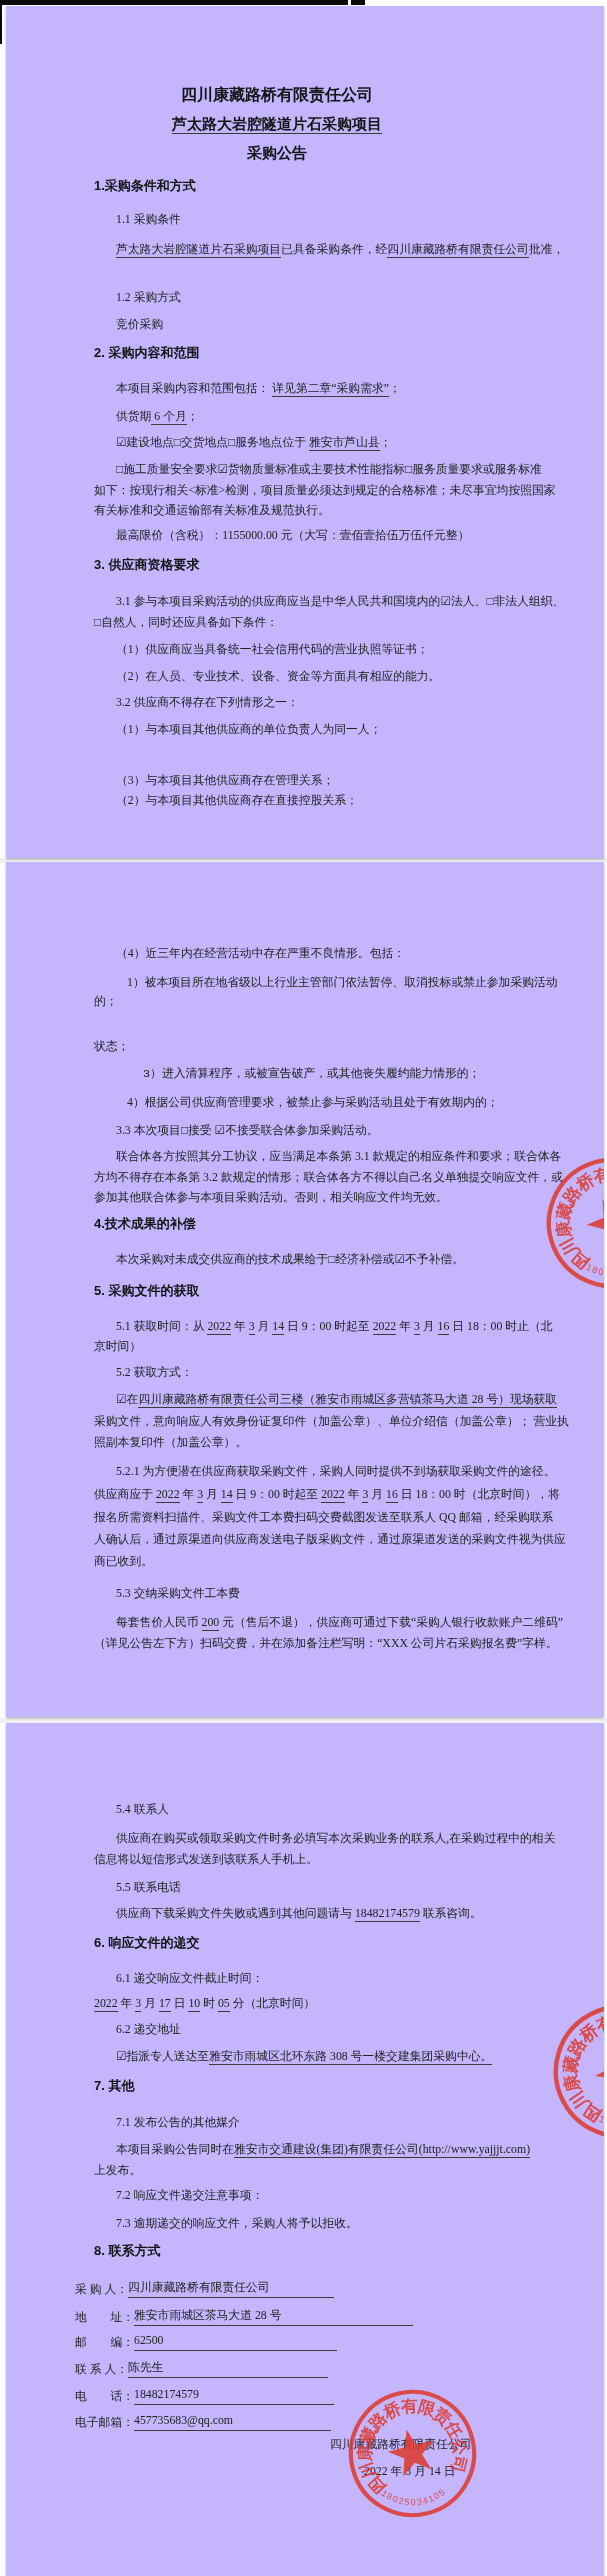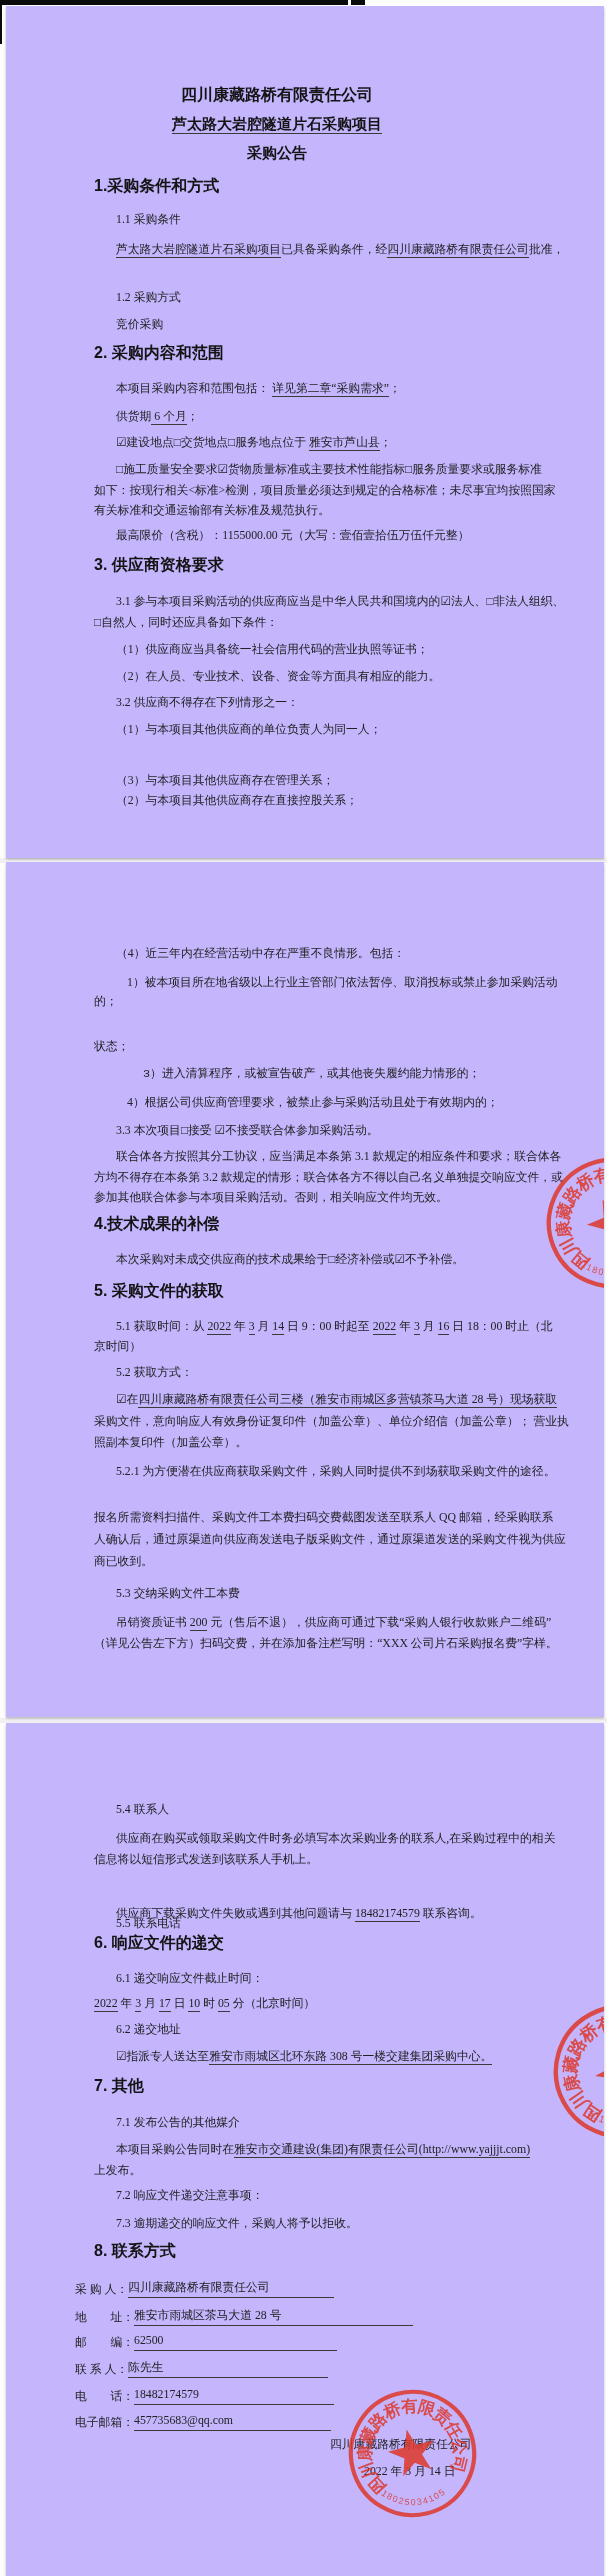--- a/index.html
+++ b/index.html
@@ -7,21 +7,21 @@
        font-family:"Liberation Serif","DejaVu Serif",serif;}
   .edge{position:absolute;background:#0a0a0a;}
   .page{position:absolute;left:6px;width:598px;background:#c4b5fd;overflow:hidden;
         box-shadow:0 1.5px 2.3px rgba(0,0,0,.28);}
   .gap{position:absolute;left:0;width:607px;background:#f1eff2;}
   .line{position:absolute;white-space:nowrap;font-size:11.8px;line-height:16.7px;color:#222;}
   .st-title1,.st-title2,.st-title3,.st-h{font-family:"Liberation Sans","DejaVu Sans",sans-serif;font-weight:700;color:#141414;}
   .st-title1{font-size:16px;left:0;width:542px;text-align:center;}
   .st-title2{font-size:15px;left:0;width:542px;text-align:center;}
   .st-title3{font-size:15px;left:0;width:542px;text-align:center;}
-  .st-h{font-size:16px;}
+  .st-h{font-size:13px;}
   .u{border-bottom:0.8px solid #3a3a3a;padding-bottom:0.8px;}
   .st-title2 .u{border-bottom-width:1.5px;}
   .w{display:inline-block;border-bottom:0.8px solid #3a3a3a;padding-bottom:0.8px;vertical-align:bottom;}
   .stamp{position:absolute;pointer-events:none;}
 </style>
 </head>
 <body>
 
 <div id="doc">
   <div class="edge" style="left:0;top:0;width:348px;height:5.3px;"></div>
@@ -71,44 +71,45 @@
       <div class="line st-h" style="top: 354px; left: 88px;"><span>4.技术成果的补偿</span></div>
       <div class="line st-indent" style="top: 389px; left: 110px;"><span>本次采购对未成交供应商的技术成果给于□经济补偿或☑不予补偿。</span></div>
       <div class="line st-h" style="top: 421px; left: 88px;"><span>5. 采购文件的获取</span></div>
       <div class="line st-sub" style="top: 456px; left: 110px;"><span>5.1 获取时间：从 </span><span class="u">2022</span><span> 年 </span><span class="u">3</span><span> 月 </span><span class="u">14</span><span> 日 9：00 时起至 </span><span class="u">2022</span><span> 年 </span><span class="u">3</span><span> 月 </span><span class="u">16</span><span> 日 18：00 时止（北</span></div>
       <div class="line st-body" style="top: 476px; left: 88px;"><span>京时间）</span></div>
       <div class="line st-sub" style="top: 502px; left: 110px;"><span>5.2 获取方式：</span></div>
       <div class="line st-indent" style="top: 529px; left: 110px;"><span>☑在</span><span class="u">四川康藏路桥有限责任公司三楼（雅安市雨城区多营镇茶马大道 28 号）现场获取</span></div>
       <div class="line st-body" style="top: 551px; left: 88px;"><span>采购文件，意向响应人有效身份证复印件（加盖公章）、单位介绍信（加盖公章）； 营业执</span></div>
       <div class="line st-body" style="top: 572px; left: 88px;"><span>照副本复印件（加盖公章）。</span></div>
       <div class="line st-sub" style="top: 601px; left: 110px;"><span>5.2.1 为方便潜在供应商获取采购文件，采购人同时提供不到场获取采购文件的途径。</span></div>
+      <div class="line st-body" style="top: 624px; left: 88px;"><span>供应商应于 </span><span class="u">2022</span><span> 年 </span><span class="u">3</span><span> 月 </span><span class="u">14</span><span> 日 9：00 时起至 </span><span class="u">2022</span><span> 年 </span><span class="u">3</span><span> 月 </span><span class="u">16</span><span> 日 18：00 时（北京时间），将</span></div>
       <div class="line st-body" style="top: 647px; left: 88px;"><span>报名所需资料扫描件、采购文件工本费扫码交费截图发送至联系人 QQ 邮箱，经采购联系</span></div>
       <div class="line st-body" style="top: 669px; left: 88px;"><span>人确认后，通过原渠道向供应商发送电子版采购文件，通过原渠道发送的采购文件视为供应</span></div>
       <div class="line st-body" style="top: 691px; left: 88px;"><span>商已收到。</span></div>
       <div class="line st-sub" style="top: 723px; left: 110px;"><span>5.3 交纳采购文件工本费</span></div>
-      <div class="line st-indent" style="top: 752px; left: 110px;"><span>吊销资质证书 </span><span class="u">200</span><span> 元（售后不退），供应商可通过下载“采购人银行收款账户二维码”</span></div>
+      <div class="line st-indent" style="top: 752px; left: 110px;"><span>每套售价人民币 </span><span class="u">200</span><span> 元（售后不退），供应商可通过下载“采购人银行收款账户二维码”</span></div>
       <div class="line st-body" style="top: 773px; left: 88px;"><span>（详见公告左下方）扫码交费，并在添加备注栏写明：“XXX 公司片石采购报名费”字样。</span></div>
       <div class="stamp" style="left: 533px; top: 288px; width: 146px; height: 146px;"><svg width="146" height="146" viewBox="0 0 192 192" style="opacity:.86">
           <g transform="rotate(-22 96 96)" fill="#de392b">
             <circle cx="96" cy="96" r="83" fill="none" stroke="#de392b" stroke-width="5.644"></circle>
             <polygon points="96.00,62.80 103.56,85.59 127.58,85.74 108.24,99.98 115.51,122.86 96.00,108.86 76.49,122.86 83.76,99.98 64.42,85.74 88.44,85.59"></polygon>
             <defs>
               <path id="tp0" d="M 56.09 135.91 A 56.440000000000005 56.440000000000005 0 1 1 135.91 135.91"></path>
               <path id="bp0" d="M 27.80 110.50 A 69.72 69.72 0 0 0 164.20 110.50"></path>
             </defs>
             <text font-family="Liberation Sans, DejaVu Sans, sans-serif" font-size="22.41" font-weight="700"><textPath href="#tp0" startOffset="2%" textLength="253.98000000000002" lengthAdjust="spacing">四川康藏路桥有限责任公司</textPath></text>
             <text font-family="Liberation Sans, DejaVu Sans, sans-serif" font-size="12.034999999999998" letter-spacing="2"><textPath href="#bp0" startOffset="8%">5118025034105</textPath></text>
           </g>
         </svg></div>
     </div>
     <div class="page" style="top: 1723px; height: 853px; text-decoration: underline;">
       <div class="line st-sub" style="top: 78px; left: 110px;"><span>5.4 联系人</span></div>
       <div class="line st-indent" style="top: 107px; left: 110px;"><span>供应商在购买或领取采购文件时务必填写本次采购业务的联系人,在采购过程中的相关</span></div>
       <div class="line st-body" style="top: 128px; left: 88px;"><span>信息将以短信形式发送到该联系人手机上。</span></div>
-      <div class="line st-sub" style="top: 156px; left: 110px; margin-top: 36px;"><span>5.5 联系电话</span></div>
+      <div class="line st-sub" style="top: 156px; left: 110px;"><span>5.5 联系电话</span></div>
       <div class="line st-indent" style="top: 182px; left: 110px;"><span>供应商下载采购文件失败或遇到其他问题请与 </span><span class="u">18482174579</span><span> 联系咨询。</span></div>
       <div class="line st-h" style="top: 212px; left: 88px;"><span>6. 响应文件的递交</span></div>
       <div class="line st-sub" style="top: 247px; left: 110px;"><span>6.1 递交响应文件截止时间：</span></div>
       <div class="line st-body" style="top: 272px; left: 88px;"><span class="u">2022</span><span> 年 </span><span class="u">3</span><span> 月 </span><span class="u">17</span><span> 日 </span><span class="u">10</span><span> 时 </span><span class="u">05</span><span> 分（北京时间）</span></div>
       <div class="line st-sub" style="top: 298px; left: 110px;"><span>6.2 递交地址</span></div>
       <div class="line st-indent" style="top: 325px; left: 110px;"><span>☑指派专人送达至</span><span class="u">雅安市雨城区北环东路 308 号一楼交建集团采购中心。</span></div>
       <div class="line st-h" style="top: 355px; left: 88px;"><span>7. 其他</span></div>
       <div class="line st-sub" style="top: 391px; left: 110px;"><span>7.1 发布公告的其他媒介</span></div>
       <div class="line st-indent" style="top: 418px; left: 110px;"><span>本项目采购公告同时在</span><span class="u">雅安市交通建设(集团)有限责任公司(http://www.yajjjt.com)</span></div>
       <div class="line st-body" style="top: 439px; left: 88px;"><span>上发布。</span></div>

